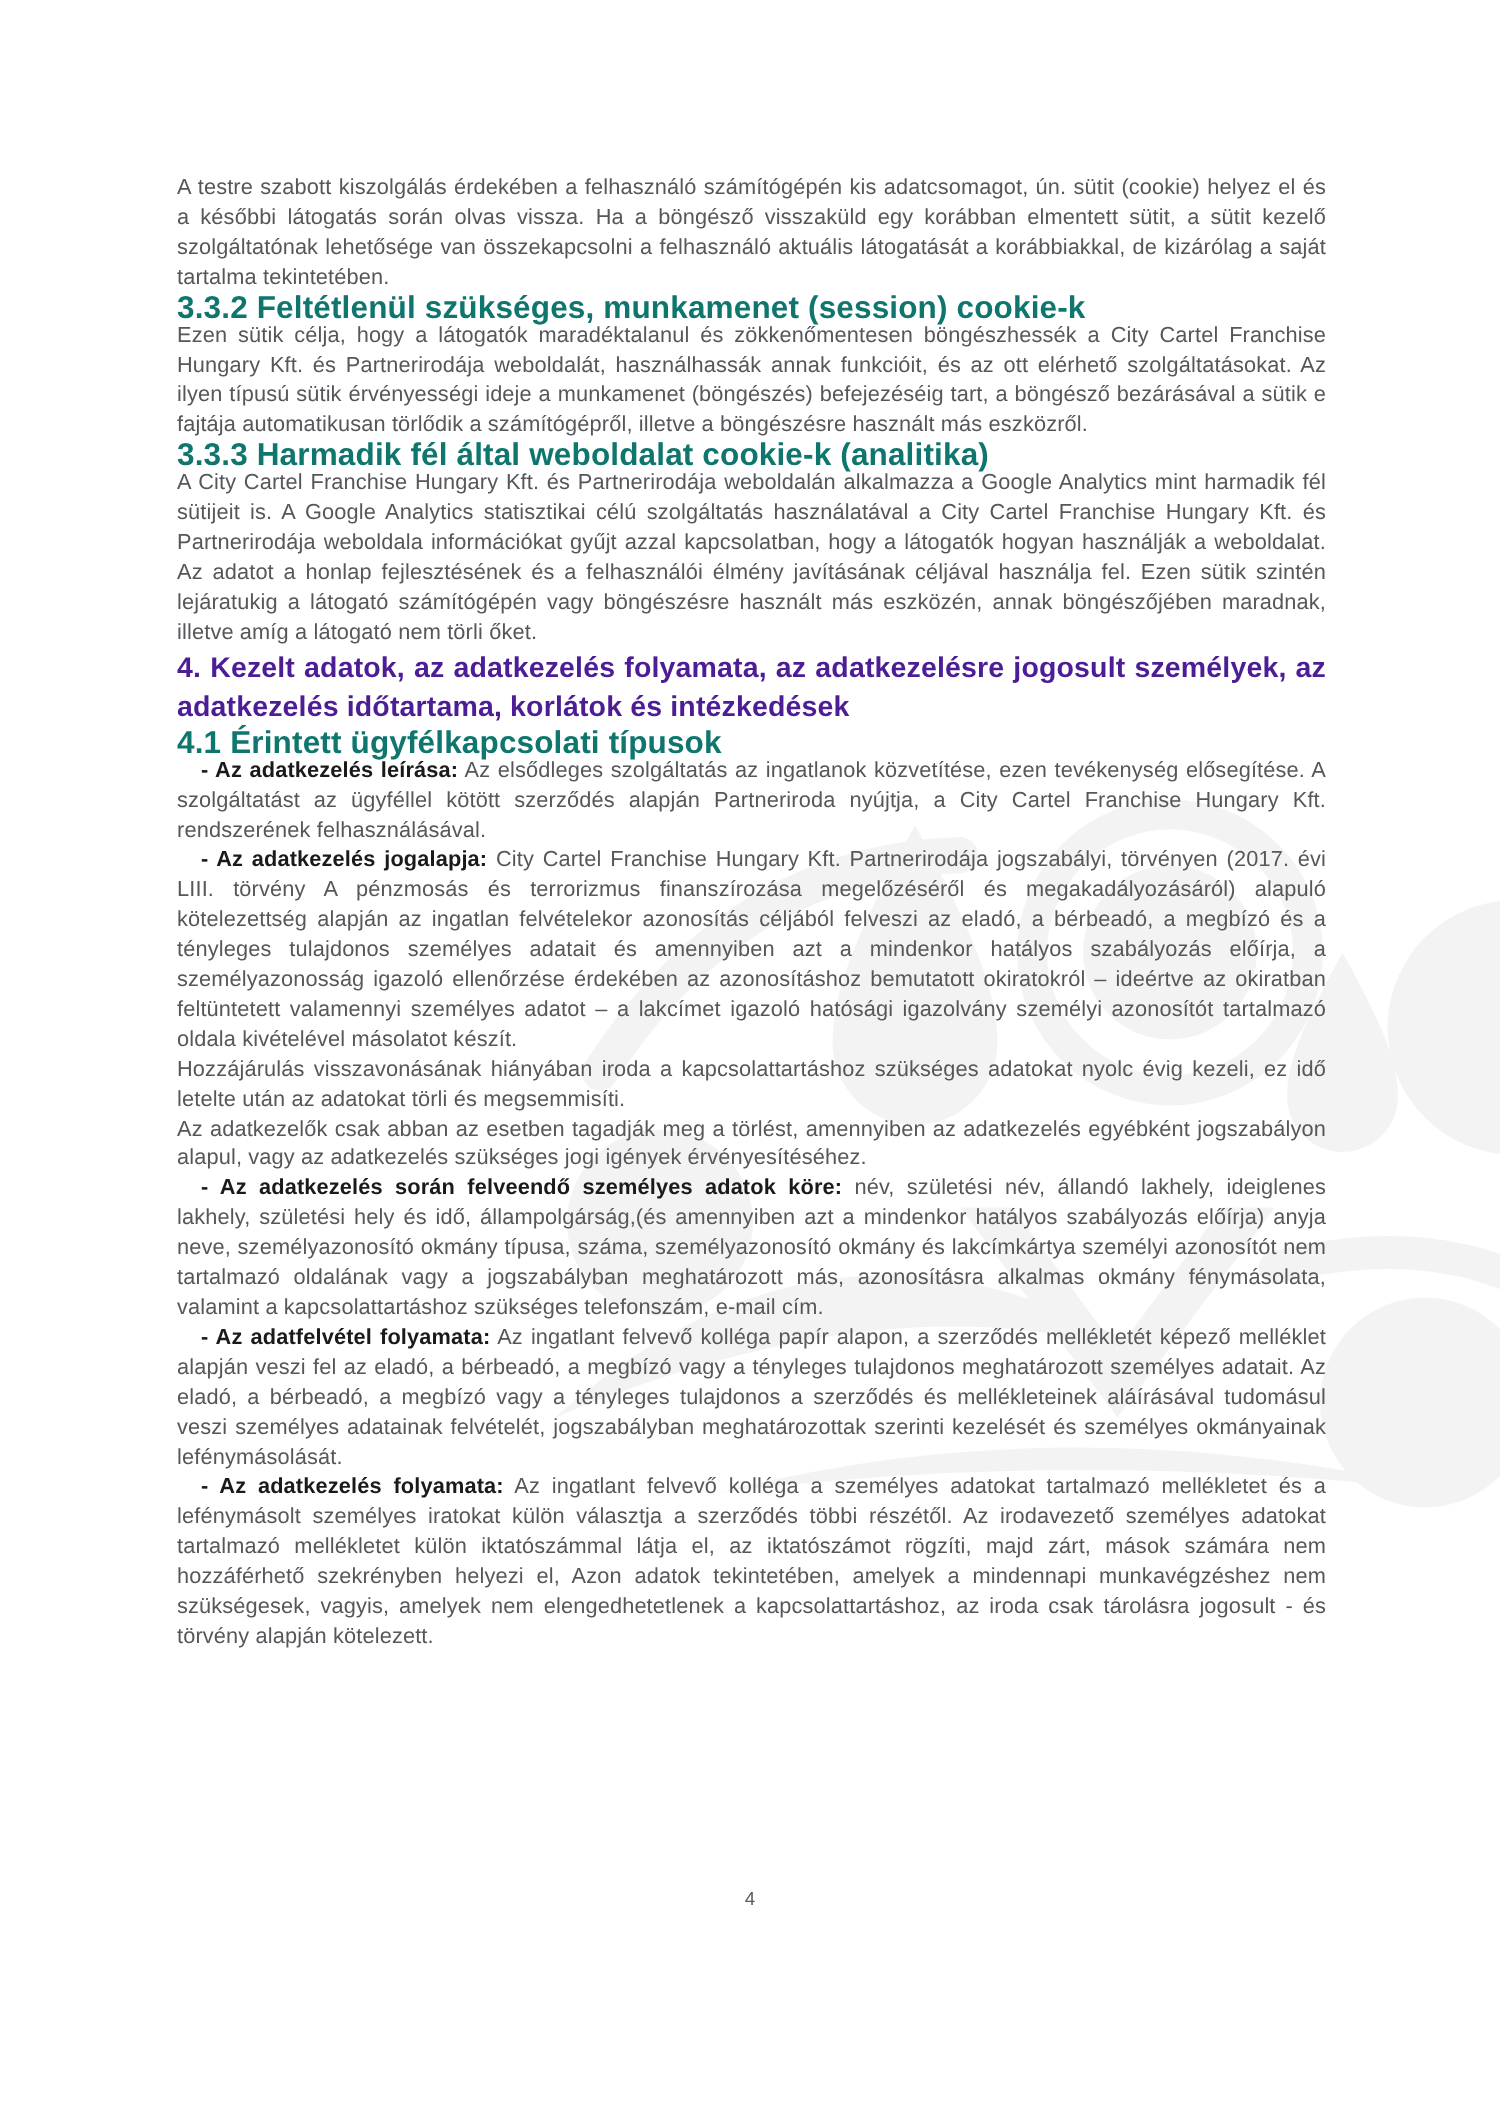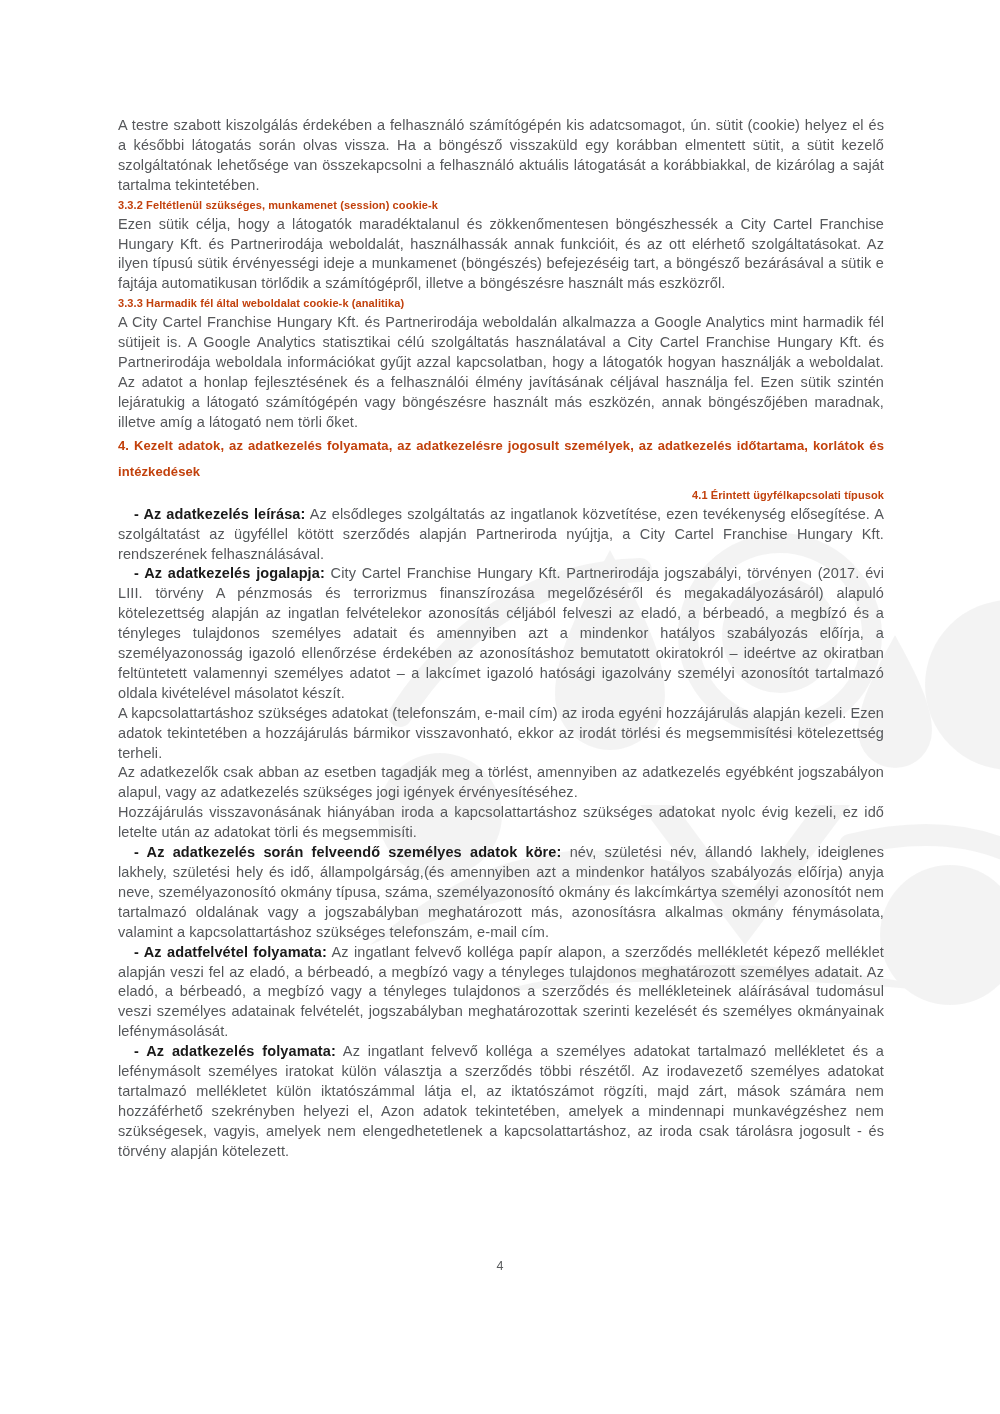--- a/index.html
+++ b/index.html
@@ -28,38 +28,38 @@
     width: 766px;
     z-index: 1;
     color: #55575a;
     font-size: 14.5px;
     line-height: 19.9px;
     letter-spacing: 0.1px;
     text-align: justify;
   }
   .content p { margin: 0; }
   .h-small {
-    color: #c2410c;
+    color: #0f766e;
     font-weight: bold;
-    font-size: 11px;
+    font-size: 21px;
     line-height: 19px;
     text-align: left;
     margin-top: 15px;
     margin-bottom: 3px;
   }
   .h-big {
-    color: #c2410c;
+    color: #4c1d95;
     font-weight: bold;
-    font-size: 13px;
+    font-size: 19px;
     line-height: 26.5px;
     text-align: justify;
     margin-top: 19px;
     margin-bottom: 5px;
   }
-  .h-41  { margin-top: 27px; margin-bottom: 1px; text-align: right; }
+  .h-41  { margin-top: 27px; margin-bottom: 1px; }
   .h-411 { margin-top: 2px;  margin-bottom: 2px; }
   .lead  { color: #1a1a1a; font-weight: bold; margin-left: 16px; }
   .footer {
     position: absolute;
     left: 0; right: 0;
     bottom: 86px;
     text-align: center;
     z-index: 1;
     color: #5a5c5e;
     font-size: 12.5px;
@@ -101,25 +101,24 @@
     <p>A City Cartel Franchise Hungary Kft. és Partnerirodája weboldalán alkalmazza a Google Analytics mint harmadik fél sütijeit is. A Google Analytics statisztikai célú szolgáltatás használatával a City Cartel Franchise Hungary Kft. és Partnerirodája weboldala információkat gyűjt azzal kapcsolatban, hogy a látogatók hogyan használják a weboldalat. Az adatot a honlap fejlesztésének és a felhasználói élmény javításának céljával használja fel. Ezen sütik szintén lejáratukig a látogató számítógépén vagy böngészésre használt más eszközén, annak böngészőjében maradnak, illetve amíg a látogató nem törli őket.</p>
 
     <p class="h-big">4. Kezelt adatok, az adatkezelés folyamata, az adatkezelésre jogosult személyek, az adatkezelés időtartama, korlátok és intézkedések</p>
 
     <p class="h-small h-41">4.1 Érintett ügyfélkapcsolati típusok</p>
 
     <p><b class="lead">- Az adatkezelés leírása:</b> <span>Az elsődleges szolgáltatás az ingatlanok közvetítése, ezen tevékenység elősegítése. A szolgáltatást az ügyféllel kötött szerződés alapján Partneriroda nyújtja, a City Cartel Franchise Hungary Kft. rendszerének felhasználásával.</span></p>
 
     <p><b class="lead">- Az adatkezelés jogalapja:</b> <span>City Cartel Franchise Hungary Kft. Partnerirodája jogszabályi, törvényen (2017. évi LIII. törvény A pénzmosás és terrorizmus finanszírozása megelőzéséről és megakadályozásáról) alapuló kötelezettség alapján az ingatlan felvételekor azonosítás céljából felveszi az eladó, a bérbeadó, a megbízó és a tényleges tulajdonos személyes adatait és amennyiben azt a mindenkor hatályos szabályozás előírja, a személyazonosság igazoló ellenőrzése érdekében az azonosításhoz bemutatott okiratokról – ideértve az okiratban feltüntetett valamennyi személyes adatot – a lakcímet igazoló hatósági igazolvány személyi azonosítót tartalmazó oldala kivételével másolatot készít.</span></p>
 
-    <p><span>A kapcsolattartáshoz szükséges adatokat (telefonszám, e-mail cím) az iroda egyéni hozzájárulás alapján kezeli. Ezen adatok tekintetében a hozzájárulás bármikor visszavonható, ekkor az irodát törlési és megsemmisítési kötelezettség terheli.</span></p>
+
+    <p><span>Hozzájárulás visszavonásának hiányában iroda a kapcsolattartáshoz szükséges adatokat nyolc évig kezeli, ez idő letelte után az adatokat törli és megsemmisíti.</span></p>
 
     <p><span>Az adatkezelők csak abban az esetben tagadják meg a törlést, amennyiben az adatkezelés egyébként jogszabályon alapul, vagy az adatkezelés szükséges jogi igények érvényesítéséhez.</span></p>
-
-    <p><span>Hozzájárulás visszavonásának hiányában iroda a kapcsolattartáshoz szükséges adatokat nyolc évig kezeli, ez idő letelte után az adatokat törli és megsemmisíti.</span></p>
 
     <p><b class="lead">- Az adatkezelés során felveendő személyes adatok köre:</b> <span>név, születési név, állandó lakhely, ideiglenes lakhely, születési hely és idő, állampolgárság,(és amennyiben azt a mindenkor hatályos szabályozás előírja) anyja neve, személyazonosító okmány típusa, száma, személyazonosító okmány és lakcímkártya személyi azonosítót nem tartalmazó oldalának vagy a jogszabályban meghatározott más, azonosításra alkalmas okmány fénymásolata, valamint a kapcsolattartáshoz szükséges telefonszám, e-mail cím.</span></p>
 
     <p><b class="lead">- Az adatfelvétel folyamata:</b> <span>Az ingatlant felvevő kolléga papír alapon, a szerződés mellékletét képező melléklet alapján veszi fel az eladó, a bérbeadó, a megbízó vagy a tényleges tulajdonos meghatározott személyes adatait. Az eladó, a bérbeadó, a megbízó vagy a tényleges tulajdonos a szerződés és mellékleteinek aláírásával tudomásul veszi személyes adatainak felvételét, jogszabályban meghatározottak szerinti kezelését és személyes okmányainak lefénymásolását.</span></p>
 
     <p><b class="lead">- Az adatkezelés folyamata:</b> <span>Az ingatlant felvevő kolléga a személyes adatokat tartalmazó mellékletet és a lefénymásolt személyes iratokat külön választja a szerződés többi részétől. Az irodavezető személyes adatokat tartalmazó mellékletet külön iktatószámmal látja el, az iktatószámot rögzíti, majd zárt, mások számára nem hozzáférhető szekrényben helyezi el,  Azon adatok tekintetében, amelyek a mindennapi munkavégzéshez nem szükségesek, vagyis, amelyek nem elengedhetetlenek a kapcsolattartáshoz, az iroda csak tárolásra jogosult - és törvény alapján kötelezett.</span></p>
 
   </div>
 
   <div class="footer">4</div>

